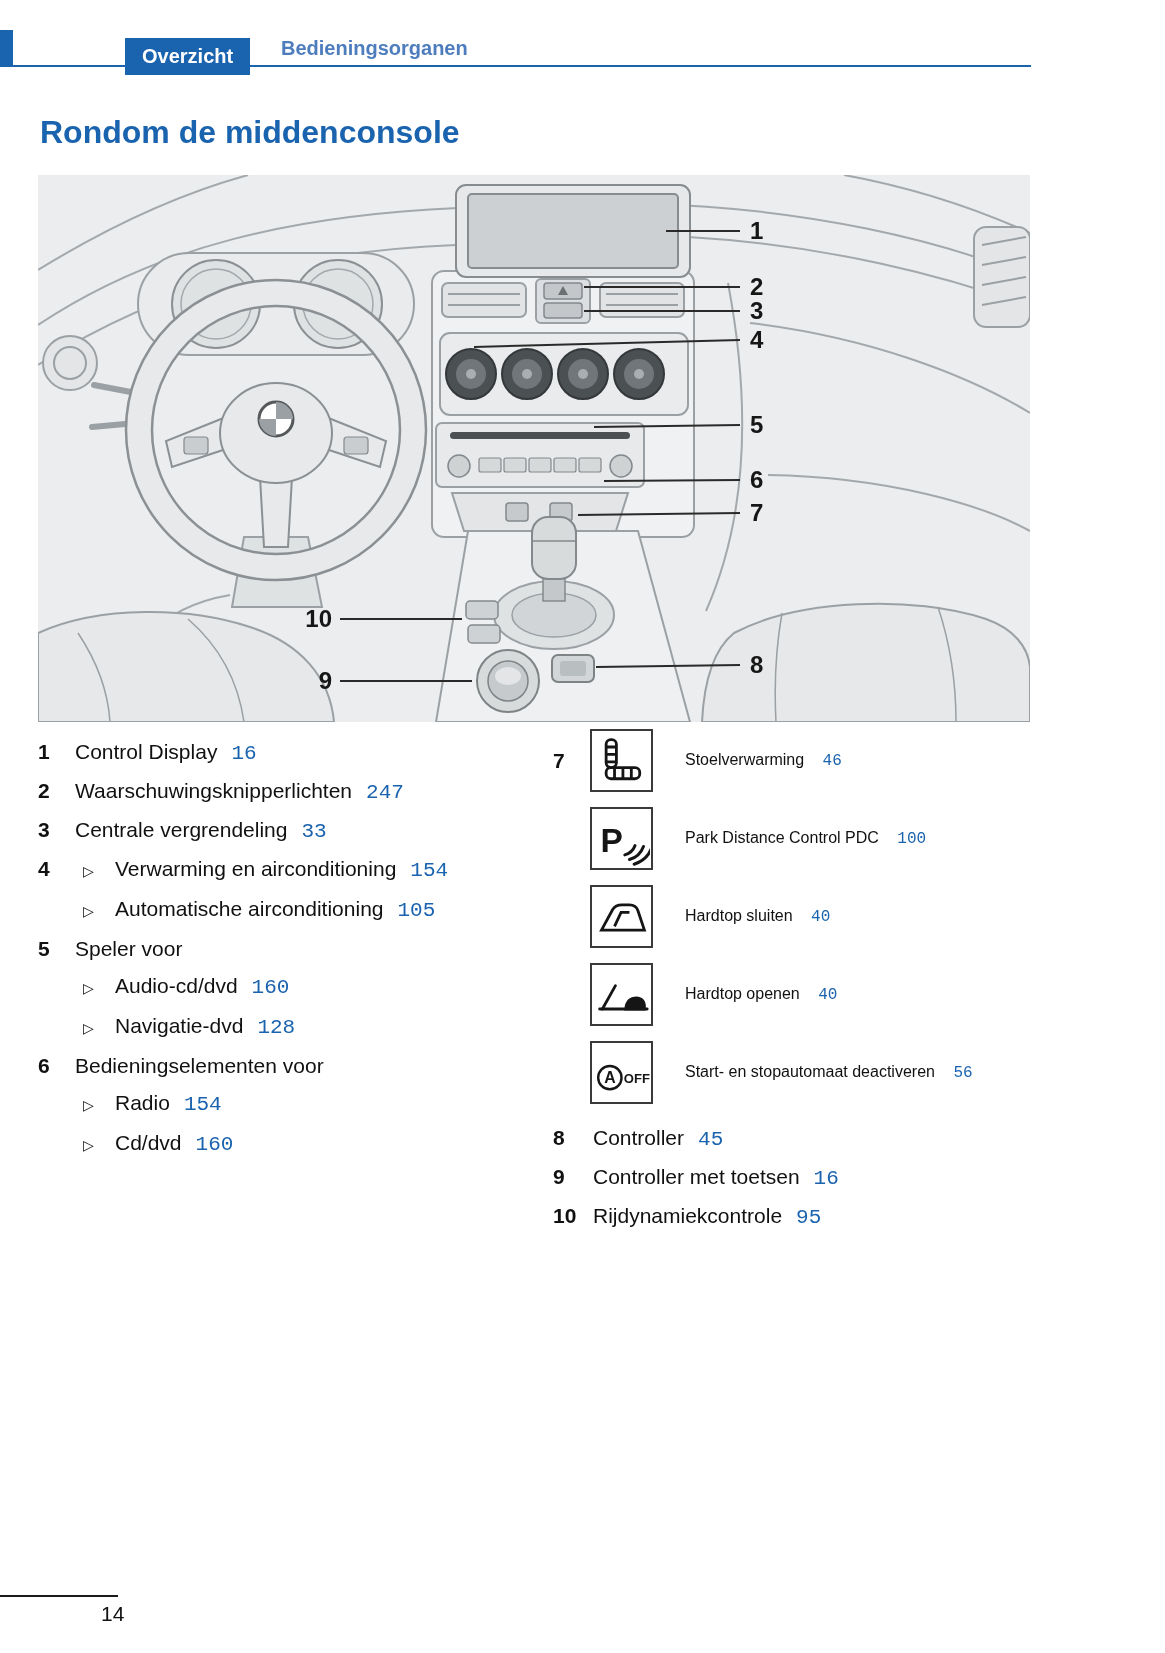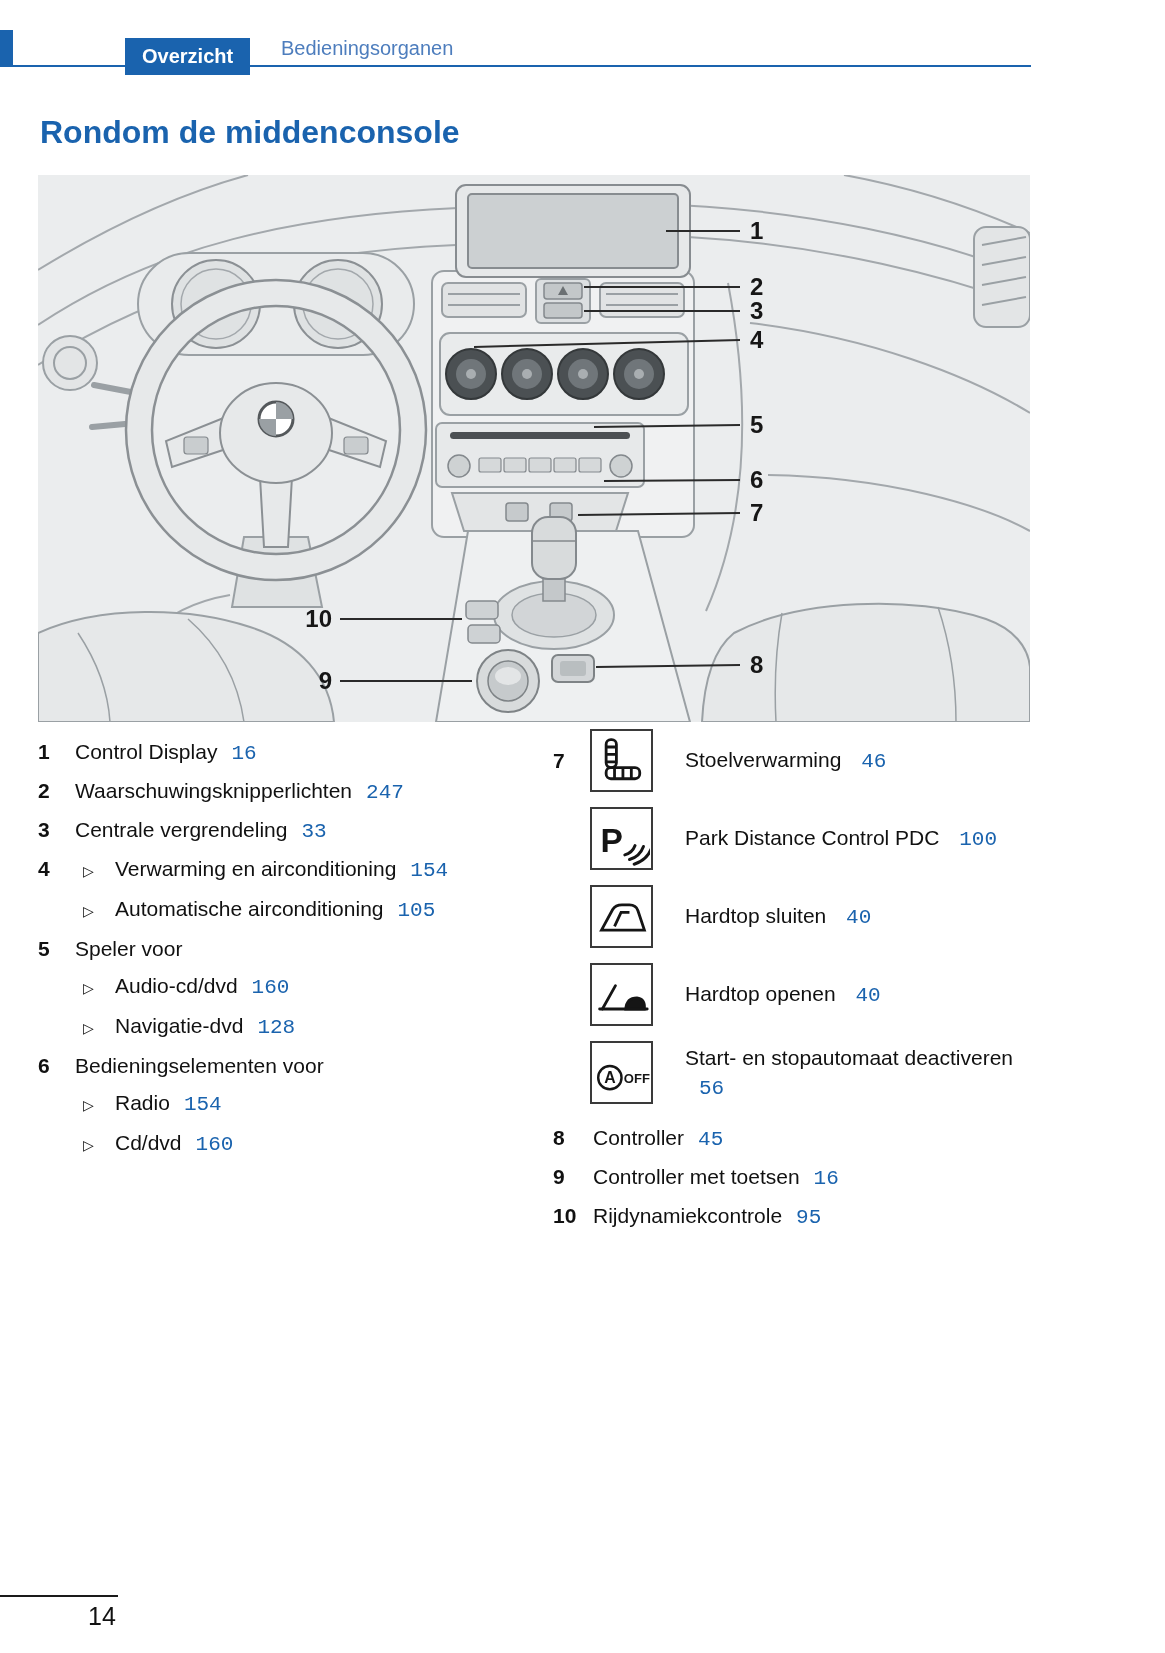--- a/index.html
+++ b/index.html
@@ -9,21 +9,21 @@
     position:relative; width:1165px; height:1653px; overflow:hidden;
     font-family:"Liberation Sans", sans-serif; color:#111;
   }
   svg text { font-family:"Liberation Sans", sans-serif; }
 
   
   .edge-stripe { position:absolute; left:0; top:30px; width:13px; height:37px; background:var(--blue); }
   .tab { position:absolute; left:125px; top:30px; height:37px; line-height:37px; padding:0 17px;
          background:var(--blue); color:#fff; font-weight:bold; font-size:20px;margin-top:8px; }
   .subsection { position:absolute; left:281px; top:30px; height:37px; line-height:37px;
-         color:var(--sub-blue); font-weight:normal; font-size:20px; }
+         color:var(--sub-blue); font-weight:bold; font-size:20px; }
   .rule { position:absolute; left:0; top:65px; width:1031px; height:2px; background:var(--blue); }
 
   h1.title { position:absolute; left:40px; top:114px; font-size:32px; font-weight:bold; color:var(--blue); }
 
   
   .figure { position:absolute; left:38px; top:175px; width:992px; height:547px; }
   .figure svg { display:block; }
 
   
   .legend-left { position:absolute; left:38px; top:733px; width:505px; }
@@ -31,28 +31,28 @@
   .lrow .num { flex:none; width:37px; font-weight:bold; }
   .lrow .marker { flex:none; width:40px; padding-left:8px; font-size:14px; line-height:37px; }
   .pref { color:var(--blue); margin-left:14px; white-space:nowrap;font-family:Liberation Mono, monospace; }
 
   
   .legend-right { position:absolute; left:553px; top:729px; width:480px; }
   .irow { display:flex; align-items:center; margin-bottom:15px; }
   .irow .num { flex:none; width:37px; font-weight:bold; font-size:21px; }
   .iconbox { flex:none; width:63px; height:63px; border:2px solid #3a3a3a; background:#fff;
              display:flex; align-items:center; justify-content:center; }
-  .irow .ilabel { margin-left:32px; width:332px; font-size:21px; line-height:29px; }
+  .irow .ilabel { margin-left:32px; width:332px; font-size:16px; line-height:29px; }
   .plain-rows { margin-top:10px; }
   .nrow { display:flex; align-items:baseline; min-height:37px; line-height:37px; font-size:21px; }
   .nrow .num { flex:none; width:40px; font-weight:bold; }
 
   
   .footer-rule { position:absolute; left:0; top:1595px; width:118px; height:2px; background:#1a1a1a; }
-  .page-num { position:absolute; left:88px; top:1602px; font-size:25px; }
+  .page-num { position:absolute; left:101px; top:1602px; font-size:21px; }
 </style>
 </head>
 <body>
 
 <div>
   <div class="edge-stripe"></div>
   <div class="tab">
     <span>Overzicht</span>
   </div>
   <div class="subsection">Bedieningsorganen</div>

